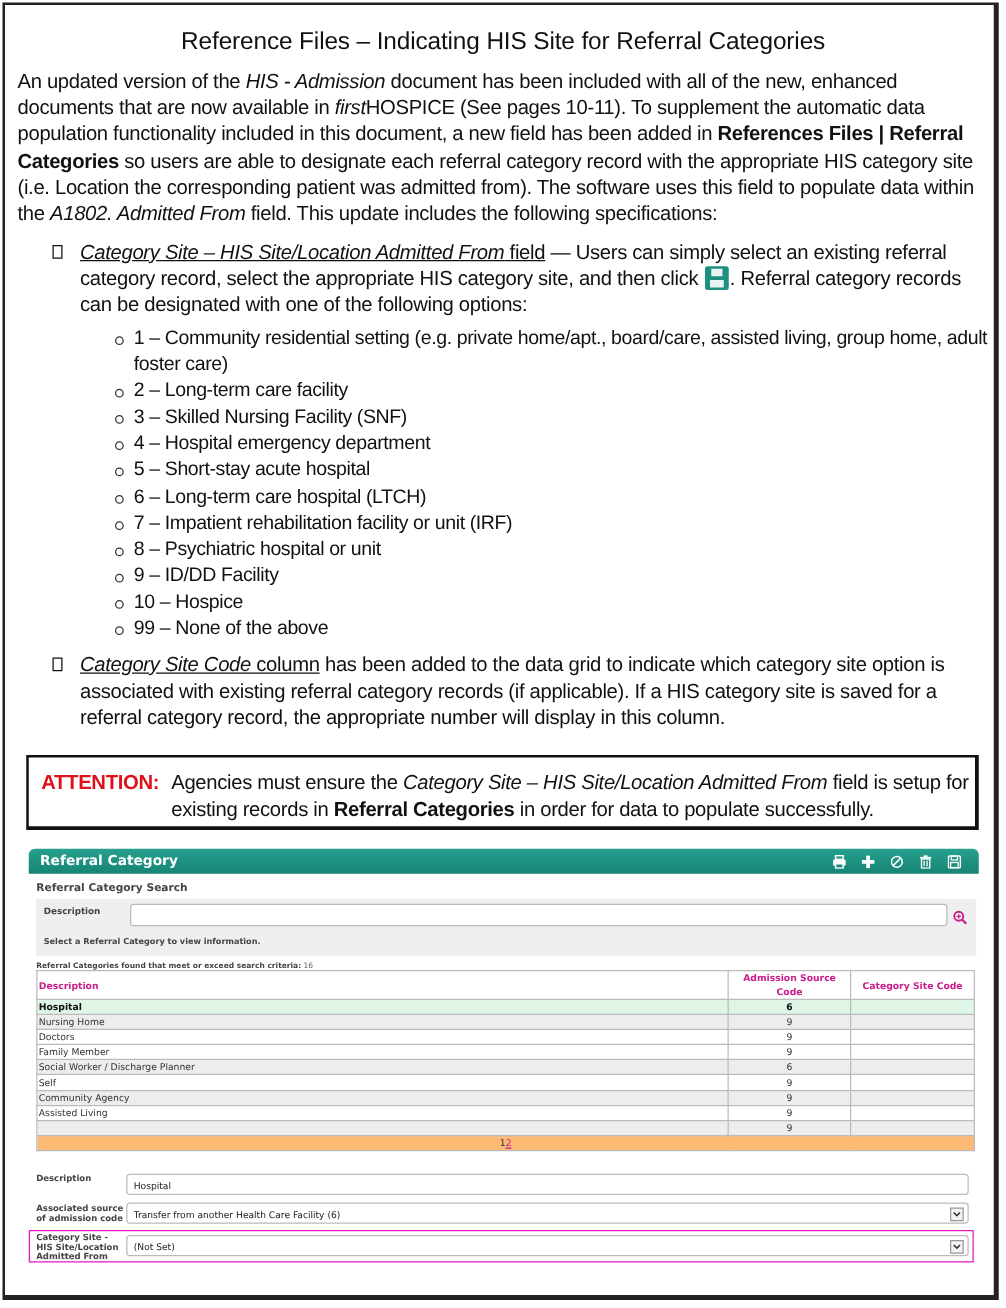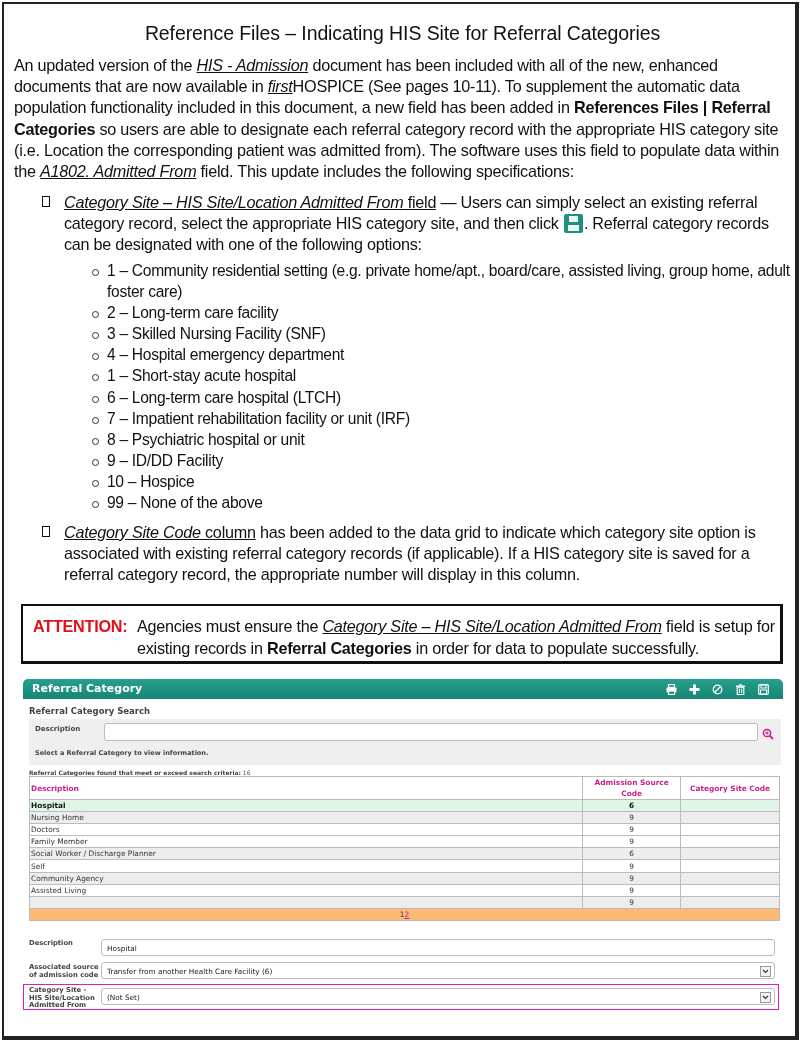--- a/index.html
+++ b/index.html
@@ -17,21 +17,21 @@
     position: absolute; left: 14px; top: 55px; width: 780px;
     font-size: 16.2px; line-height: 21.2px; color: #111; letter-spacing: -0.25px;
   }
   .bullet-block { position: absolute; left: 42px; width: 752px; font-size: 16.2px; line-height: 21.2px; color: #111; letter-spacing: -0.25px; }
   .bullet-block .sq {
     position: absolute; left: 0; top: 4px; width: 8px; height: 11px;
     border: 1.5px solid #111; box-sizing: border-box;
   }
   .bullet-block .txt { margin-left: 22px; }
   .u { text-decoration: underline; margin-top: 18px; }
-  .i { font-style: italic; text-decoration: underline; }
+  .i { font-style: italic; }
   .b { font-weight: bold; }
   .save-inline {
     display: inline-block; width: 19px; height: 19px; vertical-align: -4px;
     background: #1f8f80; border-radius: 2px; position: relative; margin: 0 1px;
   }
   .save-inline::before { content: ""; position: absolute; left: 5px; top: 2px; width: 9px; height: 6px; background: #e8f4f2; }
   .save-inline::after { content: ""; position: absolute; left: 4px; top: 11px; width: 11px; height: 6px; background: #e8f4f2; }
   .sublist { position: absolute; left: 92px; width: 710px; font-size: 15.6px; line-height: 21.1px; color: #111; letter-spacing: -0.3px; margin: 0; padding: 0; list-style: none; }
   .sublist li { position: relative; padding-left: 15px; }
   .sublist li::before { content: ""; position: absolute; left: 0; top: 9px; width: 5px; height: 5px; border: 1px solid #333; border-radius: 50%; }
@@ -93,21 +93,21 @@
   <div class="txt">
     <span class="u"><span class="i">Category Site – HIS Site/Location Admitted From</span><span> field</span></span><span> — Users can simply select an existing referral category record, select the appropriate HIS category site, and then click </span><span class="save-inline"></span><span>. Referral category records can be designated with one of the following options:</span>
   </div>
 </div>
 
 <ul class="sublist" style="top:260px;">
   <li>1 – Community residential setting (e.g. private home/apt., board/care, assisted living, group home, adult foster care)</li>
   <li>2 – Long-term care facility</li>
   <li>3 – Skilled Nursing Facility (SNF)</li>
   <li>4 – Hospital emergency department</li>
-  <li>1 – Short-stay acute hospital</li>
+  <li>5 – Short-stay acute hospital</li>
   <li>6 – Long-term care hospital (LTCH)</li>
   <li>7 – Impatient rehabilitation facility or unit (IRF)</li>
   <li>8 – Psychiatric hospital or unit</li>
   <li>9 – ID/DD Facility</li>
   <li>10 – Hospice</li>
   <li>99 – None of the above</li>
 </ul>
 
 <div class="bullet-block" style="top:522px;">
   <span class="sq"></span>

